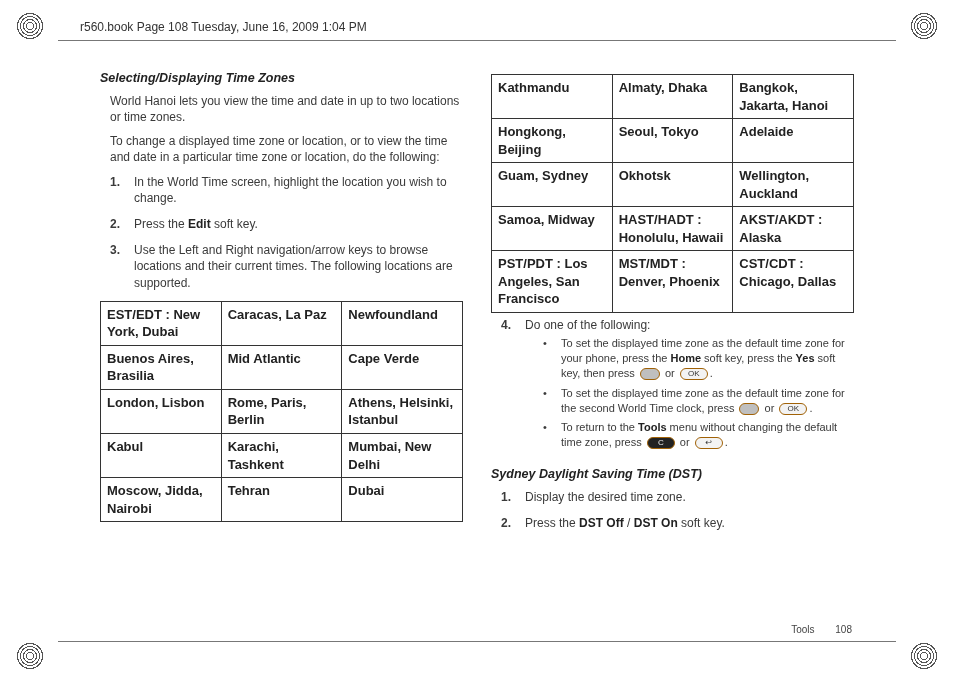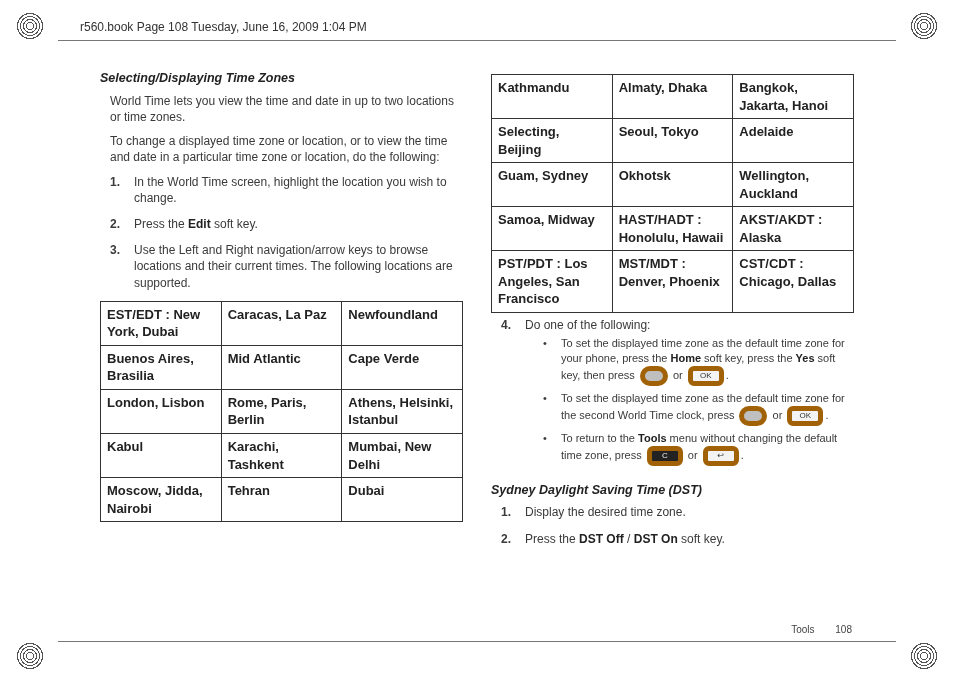--- a/index.html
+++ b/index.html
@@ -59,21 +59,21 @@
     padding:4px 6px;vertical-align:top;
     width:33.33%;
   }
   .footer{
     position:absolute;right:2px;bottom:-24px;
     font-size:10px;color:#444;
   }
   .footer .lbl{margin-right:18px}
   .key{
     display:inline-block;vertical-align:middle;
-    border:5px solid #a16207;border-radius:6px;
+    border:1px solid #a16207;border-radius:6px;
     height:10px;min-width:20px;
     padding:0 3px;
     font-size:8px;line-height:10px;text-align:center;
     background:#f3f3f3;color:#333;
     margin:0 2px;
   }
   .key.oval{border-radius:10px;width:12px;min-width:12px;background:#bfbfbf}
   .key.dark{background:#222;color:#eee}
   b{font-weight:bold;color:#222}
 </style>
@@ -86,21 +86,21 @@
 <div class="spiro br"></div>
 <div class="crop-line hline-top"></div>
 <div class="crop-line hline-bot"></div>
 
 <div class="header-note">r560.book  Page 108  Tuesday, June 16, 2009  1:04 PM</div>
 
 <div class="page">
 
   <div class="col">
     <div class="sec-head">Selecting/Displaying Time Zones</div>
-    <p class="indent">World Time lets you view the time and date in up to two locations or time zones.</p>
+    <p class="indent">World Hanoi lets you view the time and date in up to two locations or time zones.</p>
     <p class="indent">To change a displayed time zone or location, or to view the time and date in a particular time zone or location, do the following:</p>
     <ol class="steps">
       <li>
           <span class="num">1.</span>
           <span>In the World Time screen, highlight the location you wish to change.</span>
         </li>
       <li>
           <span class="num">2.</span>
         <span>
           <span>Press the </span><b>Edit</b><span> soft key.</span>
@@ -145,21 +145,21 @@
 
   <div class="col" style="position:relative">
     <table class="tz">
       <tbody>
           <tr>
         <td>Kathmandu</td>
         <td>Almaty, Dhaka</td>
         <td>Bangkok, Jakarta, Hanoi</td>
       </tr>
       <tr>
-        <td>Selecting, Beijing</td>
+        <td>Hongkong, Beijing</td>
         <td>Seoul, Tokyo</td>
         <td>Adelaide</td>
       </tr>
       <tr>
         <td>Guam, Sydney</td>
         <td>Okhotsk</td>
         <td>Wellington, Auckland</td>
       </tr>
       <tr>
         <td>Samoa, Midway</td>

